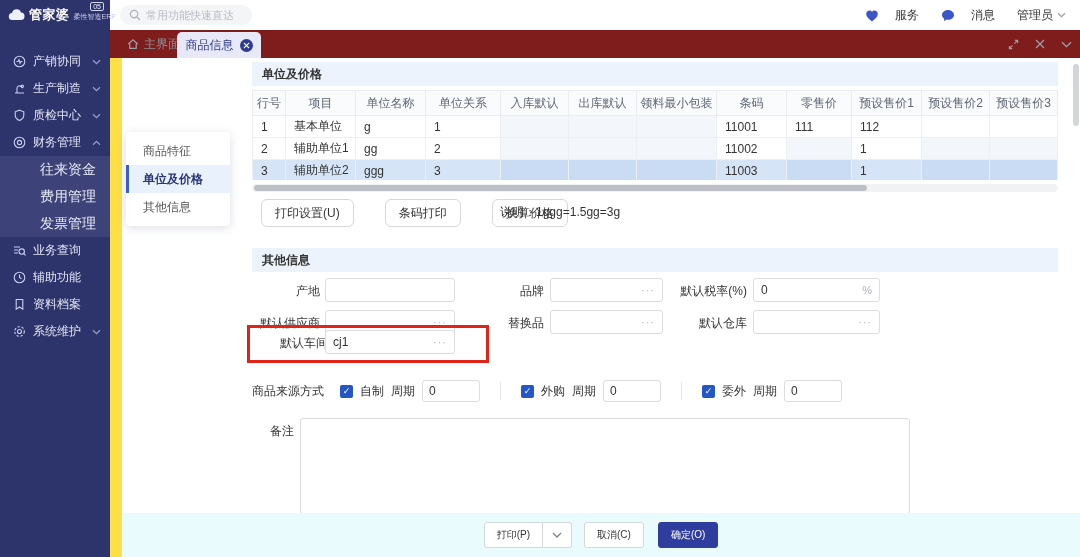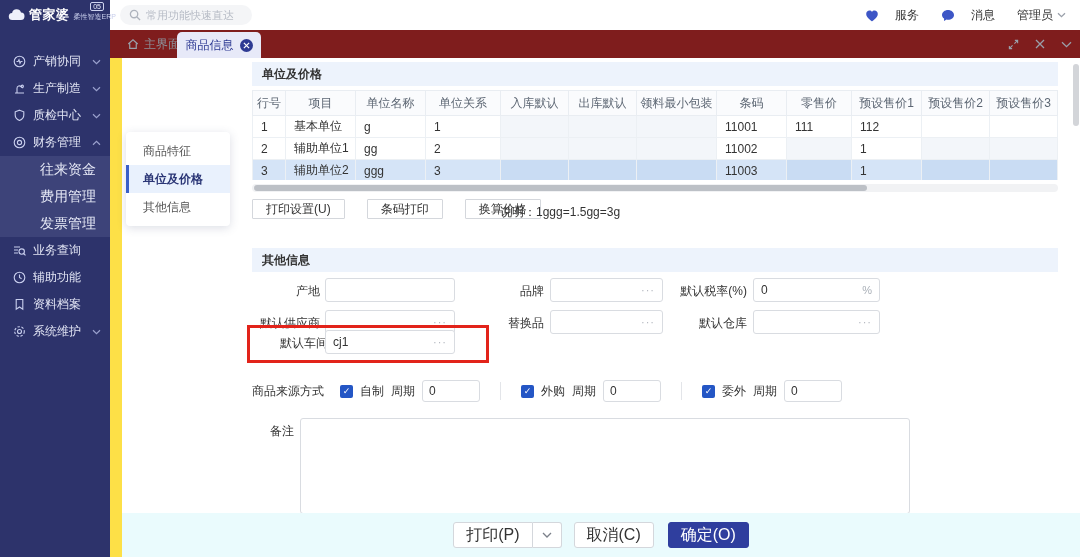--- a/index.html
+++ b/index.html
@@ -53,22 +53,22 @@
   table.units{border-collapse:collapse;table-layout:fixed;width:865px;}
   table.units th{height:22px;background:#fafbfd;border:1px solid #e9edf2;font-weight:normal;color:#5c County6673;color:#5c6673;font-size:12px;margin-top:44px;}
   table.units td{height:21px;border:1px solid #ecf0f4;padding:0 0 0 8px;font-size:12px;color:#333;white-space:nowrap;overflow:hidden;}
   tr.sel td{background:#d5e4f7;}
   td.mut{background:#f3f6fa;}
   tr.sel td.mut{background:#c9dcf3;}
   .hscroll{position:absolute;left:130px;top:126px;width:806px;height:8px;background:#f1f2f4;border-radius:4px;}
   .hthumb{position:absolute;left:2px;top:1px;width:76%;height:6px;background:#bcc0c6;border-radius:3px;cursor:pointer;}
   
   .ubtns{position:absolute;left:130px;top:141px;display:flex;gap:22px;align-items:center;}
-  .btn{height:20px;padding:0 13px;border:1px solid #d4d7dc;border-radius:1px;background:#fff;display:flex;
-       align-items:center;font-size:12px;color:#333;cursor:pointer;box-sizing:border-box;white-space:nowrap;}
+  .btn{height:28px;padding:0 13px;border:1px solid #d4d7dc;border-radius:6px;background:#fff;display:flex;
+       align-items:center;font-size:12px;color:#333;cursor:pointer;box-sizing:border-box;white-space:nowrap;margin-left:9px;}
   .note{position:absolute;left:378px;top:146px;color:#333;}
   .flabel{text-align:right;color:#333;white-space:nowrap;}
   .finput{position:absolute;height:24px;border:1px solid #d9dce1;border-radius:3px;background:#fff;display:flex;
           align-items:center;padding:0 7px;box-sizing:border-box;color:#333;}
   .finput .trig{margin-left:auto;color:#b3b7bf;letter-spacing:1px;font-size:11px;cursor:pointer;}
   .finput .sfx{margin-left:auto;color:#aab0b8;font-size:11px;}
   .lab{position:absolute;text-align:right;color:#333;}
   .redbox{position:absolute;left:125px;top:267px;width:236px;height:32px;border:3px solid #e2231a;z-index:4;}
   
   .srow{position:absolute;left:130px;top:320px;height:26px;display:flex;align-items:center;}
@@ -76,21 +76,21 @@
        align-items:center;justify-content:center;cursor:pointer;flex:0 0 13px;}
   .sgroup{display:flex;align-items:center;gap:7px;}
   .vdiv{width:1px;height:18px;background:#e3e5e9;margin:0 20px;}
   .cycinput{width:58px;height:22px;border:1px solid #d9dce1;border-radius:3px;padding:0 6px;display:flex;align-items:center;box-sizing:border-box;}
   
   .remlab{position:absolute;left:148px;top:365px;color:#333;}
   .remark{position:absolute;left:178px;top:360px;width:608px;height:94px;border:1px solid #d9dce1;border-radius:3px;background:#fff;}
   
   .footer{position:absolute;left:0;right:0;bottom:0;height:44px;background:#eafbfd;display:flex;align-items:center;justify-content:center;z-index:3;}
   .fbtn{height:26px;border:1px solid #d4d7dc;background:#fff;display:flex;align-items:center;justify-content:center;
-        padding:0 12px;font-size:16px;color:#333;cursor:pointer;box-sizing:border-box;}
+        padding:0 12px;font-size:10px;color:#333;cursor:pointer;box-sizing:border-box;}
   .fbtn.split-l{border-radius:3px 0 0 3px;}
   .fbtn.split-r{border-radius:0 3px 3px 0;border-left:none;padding:0 9px;color:#7b8verde08a;color:#7b808a;}
   .fbtn.plain{border-radius:3px;margin-left:12px;}
   .fbtn.primary{border-radius:3px;margin-left:14px;background:#2f3e9e;border-color:#2f3e9e;color:#fff;}
   
   .vscroll{position:absolute;right:1px;top:2px;width:8px;bottom:2px;z-index:7;}
   .vthumb{position:absolute;right:0;top:4px;width:6px;height:62px;background:#d3d5d9;border-radius:3px;cursor:pointer;}
 </style>
 </head>
 <body>

